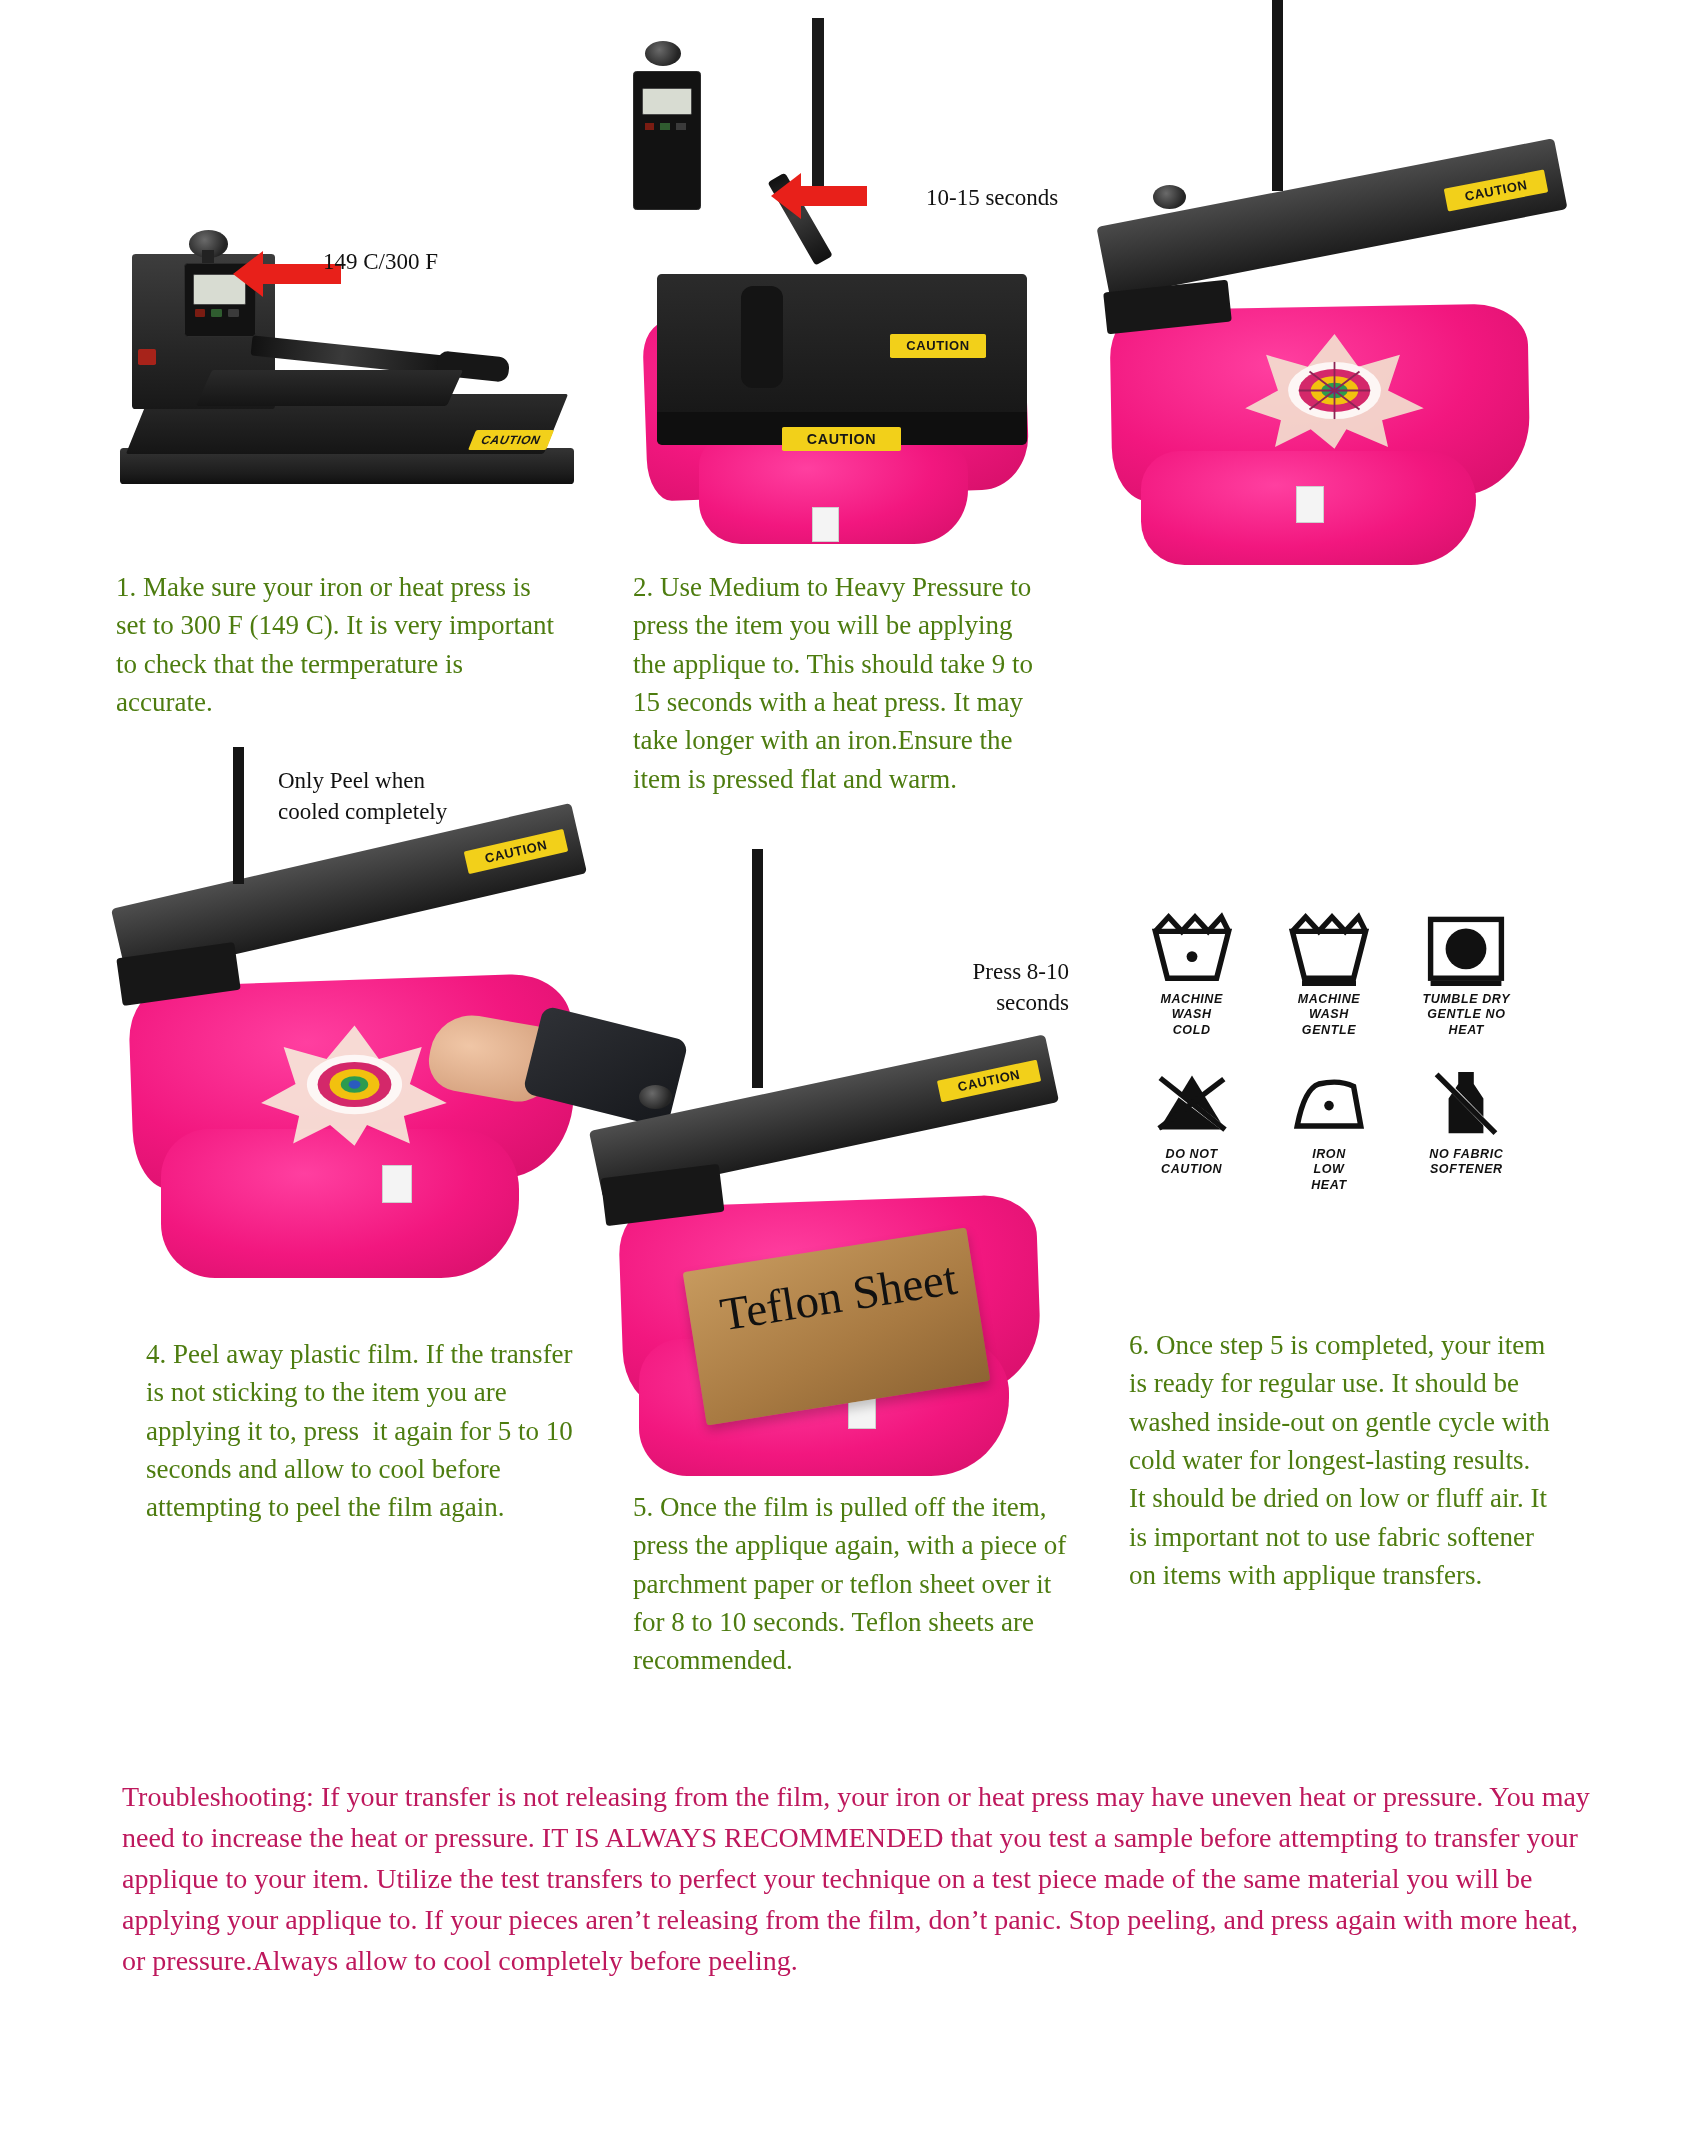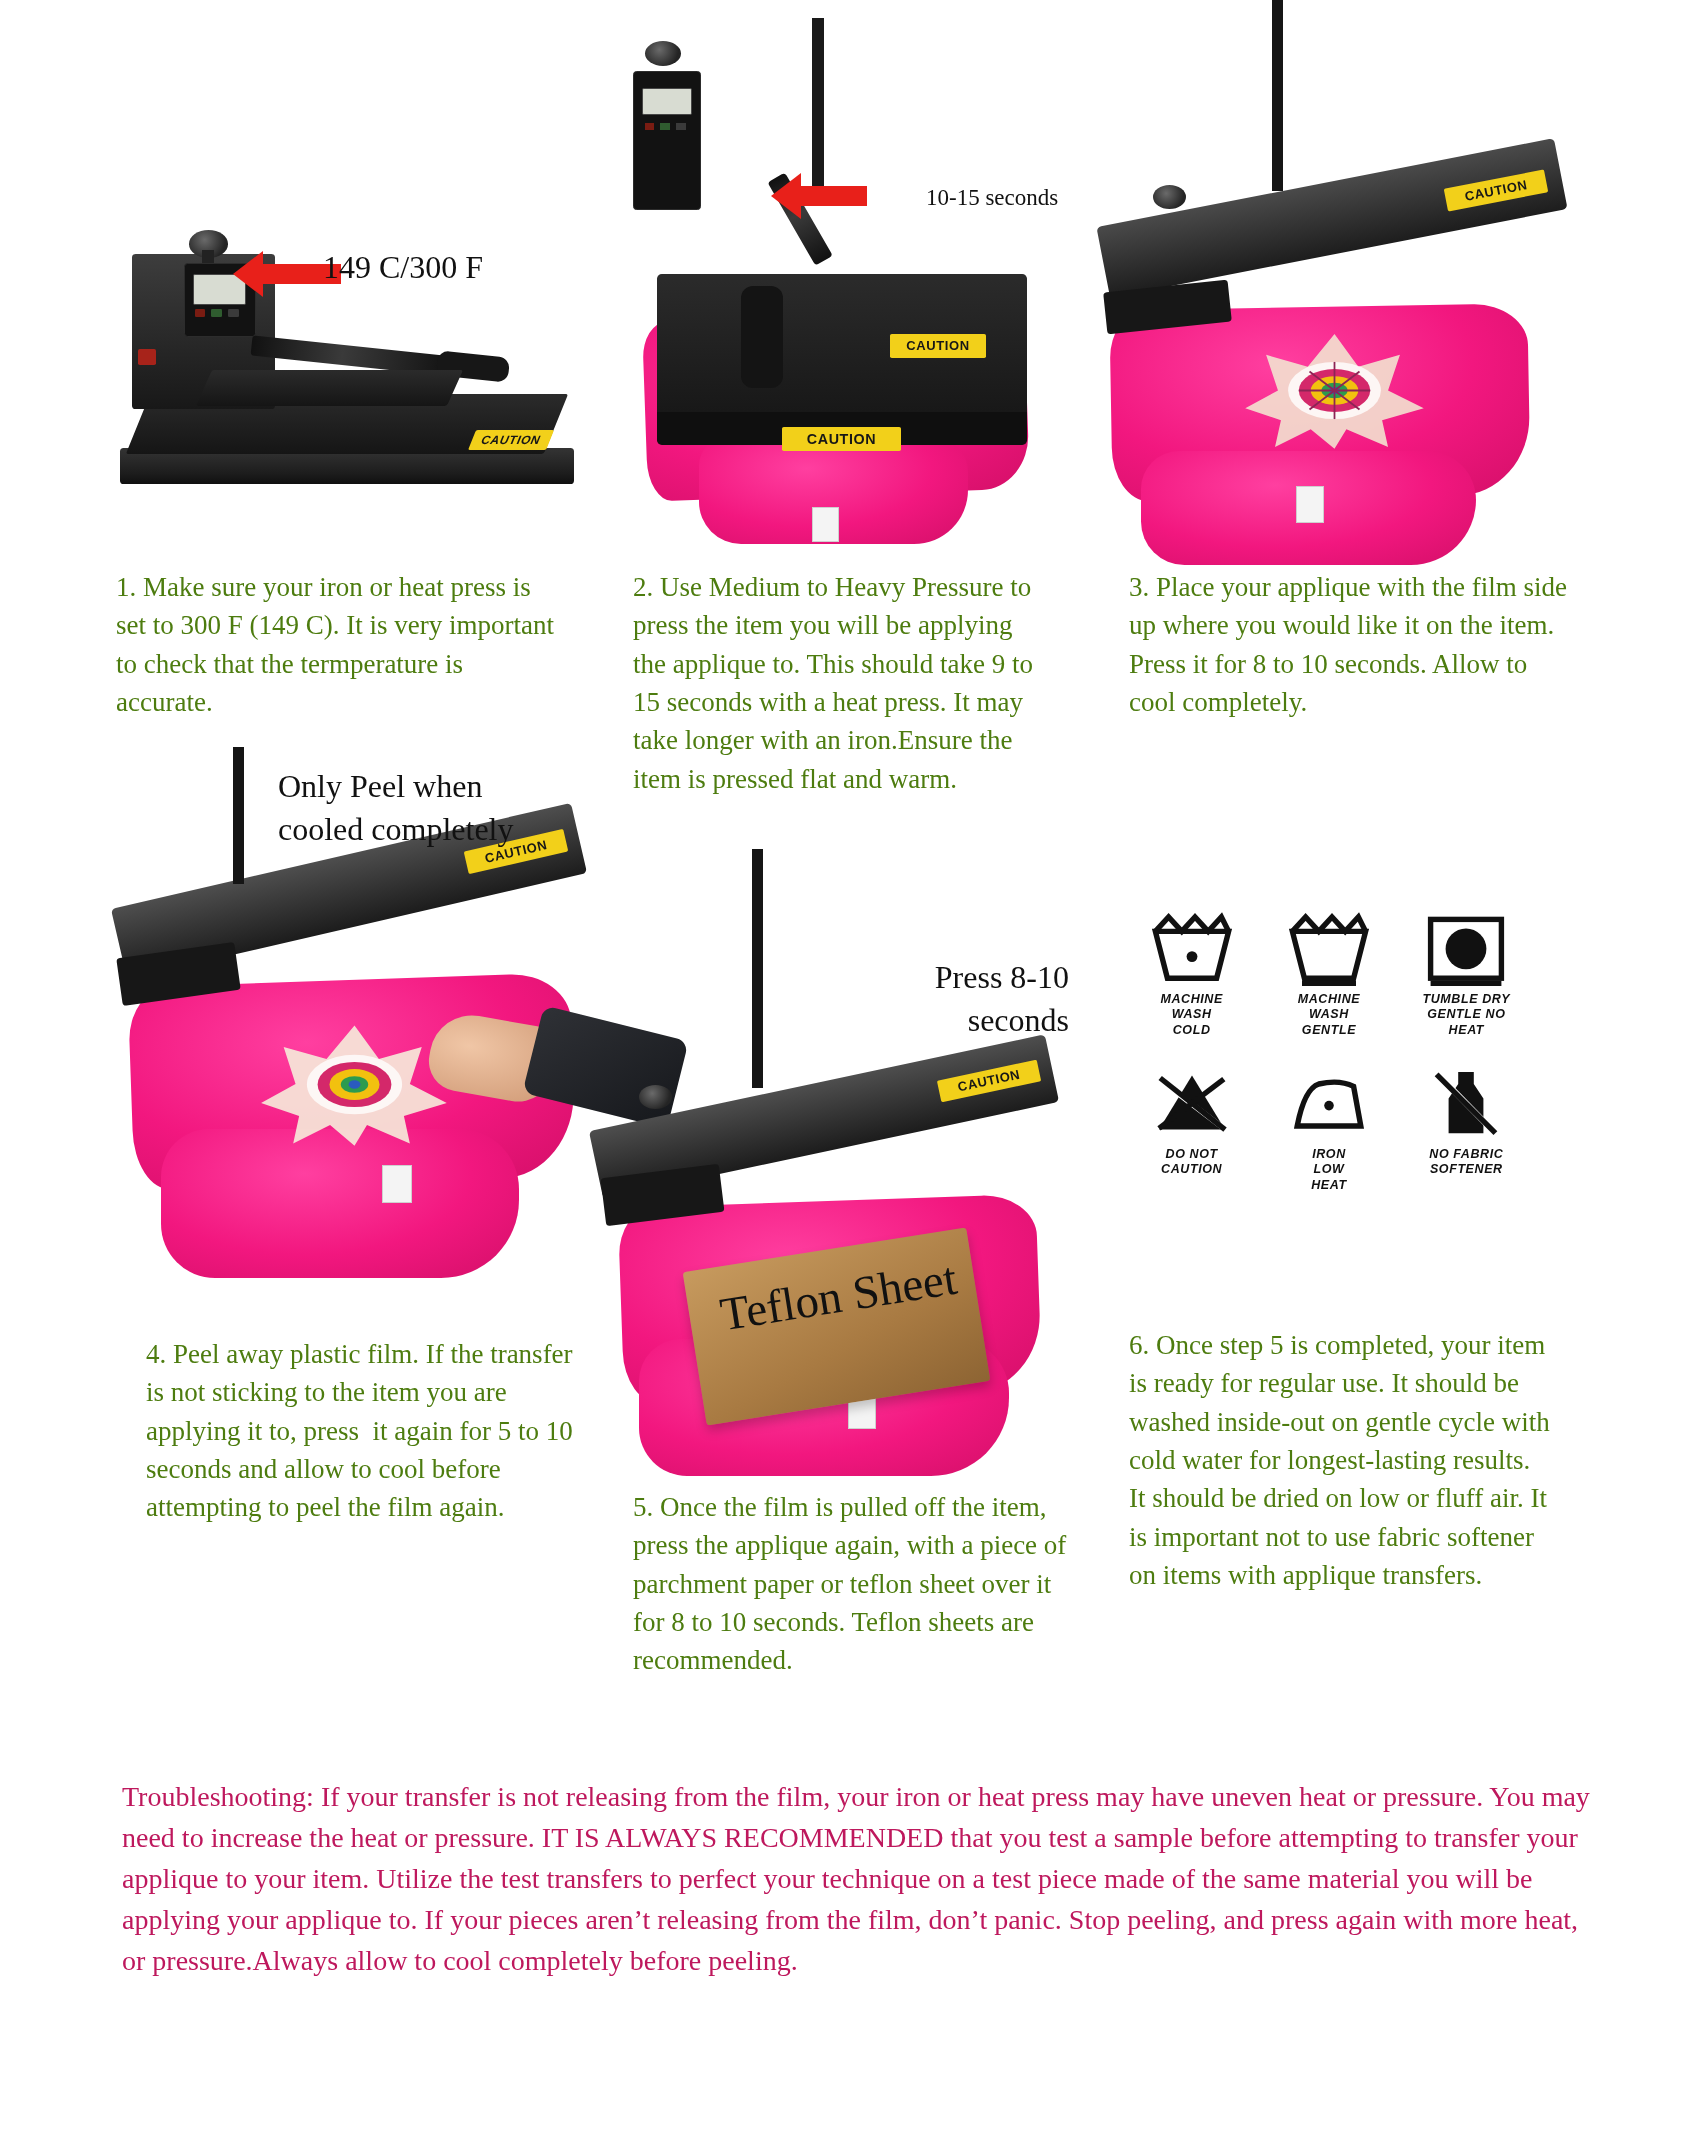--- a/index.html
+++ b/index.html
@@ -18,21 +18,21 @@
     position:absolute;
     font-family:"Liberation Serif", serif;
     font-size:27px;
     line-height:1.42;
     color:#4d7c0f;
     white-space:pre-wrap;
   }
   .callout {
     position:absolute;
     font-family:"Liberation Serif", serif;
-    font-size:32px;
+    font-size:23px;
     line-height:1.35;
     color:#111;
     white-space:pre-wrap;
   }
   .footer {
     position:absolute;
     left:122px;
     top:1777px;
     width:1476px;
     font-size:28px;
@@ -380,21 +380,20 @@
       </svg>
       <div class="care-label">NO FABRIC
 SOFTENER</div>
     </div>
   </div>
 
   <div class="step-text" style="left:116px; top:568px; width:442px;">1. Make sure your iron or heat press is set to 300 F (149 C). It is very important to check that the termperature is accurate.</div>
 
   <div class="step-text" style="left:633px; top:568px; width:406px;">2. Use Medium to Heavy Pressure to press the item you will be applying the applique to. This should take 9 to 15 seconds with a heat press. It may take longer with an iron.Ensure the item is pressed flat and warm.</div>
 
-  <div class="step-text" style="left:1129px; top:568px; width:442px;">3. Place your applique with the film side up where you would like it on the item. Press it for 8 to 10 seconds. Allow to cool completely.</div>
 
   <div class="step-text" style="left:146px; top:1335px; width:436px;">4. Peel away plastic film. If the transfer is not sticking to the item you are applying it to, press  it again for 5 to 10 seconds and allow to cool before attempting to peel the film again.</div>
 
   <div class="step-text" style="left:633px; top:1488px; width:454px;">5. Once the film is pulled off the item, press the applique again, with a piece of parchment paper or teflon sheet over it for 8 to 10 seconds. Teflon sheets are recommended.</div>
 
   <div class="step-text" style="left:1129px; top:1326px; width:436px;">6. Once step 5 is completed, your item is ready for regular use. It should be washed inside-out on gentle cycle with cold water for longest-lasting results.
 It should be dried on low or fluff air. It is important not to use fabric softener on items with applique transfers.</div>
 
   <div class="footer">Troubleshooting: If your transfer is not releasing from the film, your iron or heat press may have uneven heat or pressure. You may need to increase the heat or pressure. IT IS ALWAYS RECOMMENDED that you test a sample before attempting to transfer your applique to your item. Utilize the test transfers to perfect your technique on a test piece made of the same material you will be applying your applique to. If your pieces aren’t releasing from the film, don’t panic. Stop peeling, and press again with more heat, or pressure.Always allow to cool completely before peeling.</div>
 

